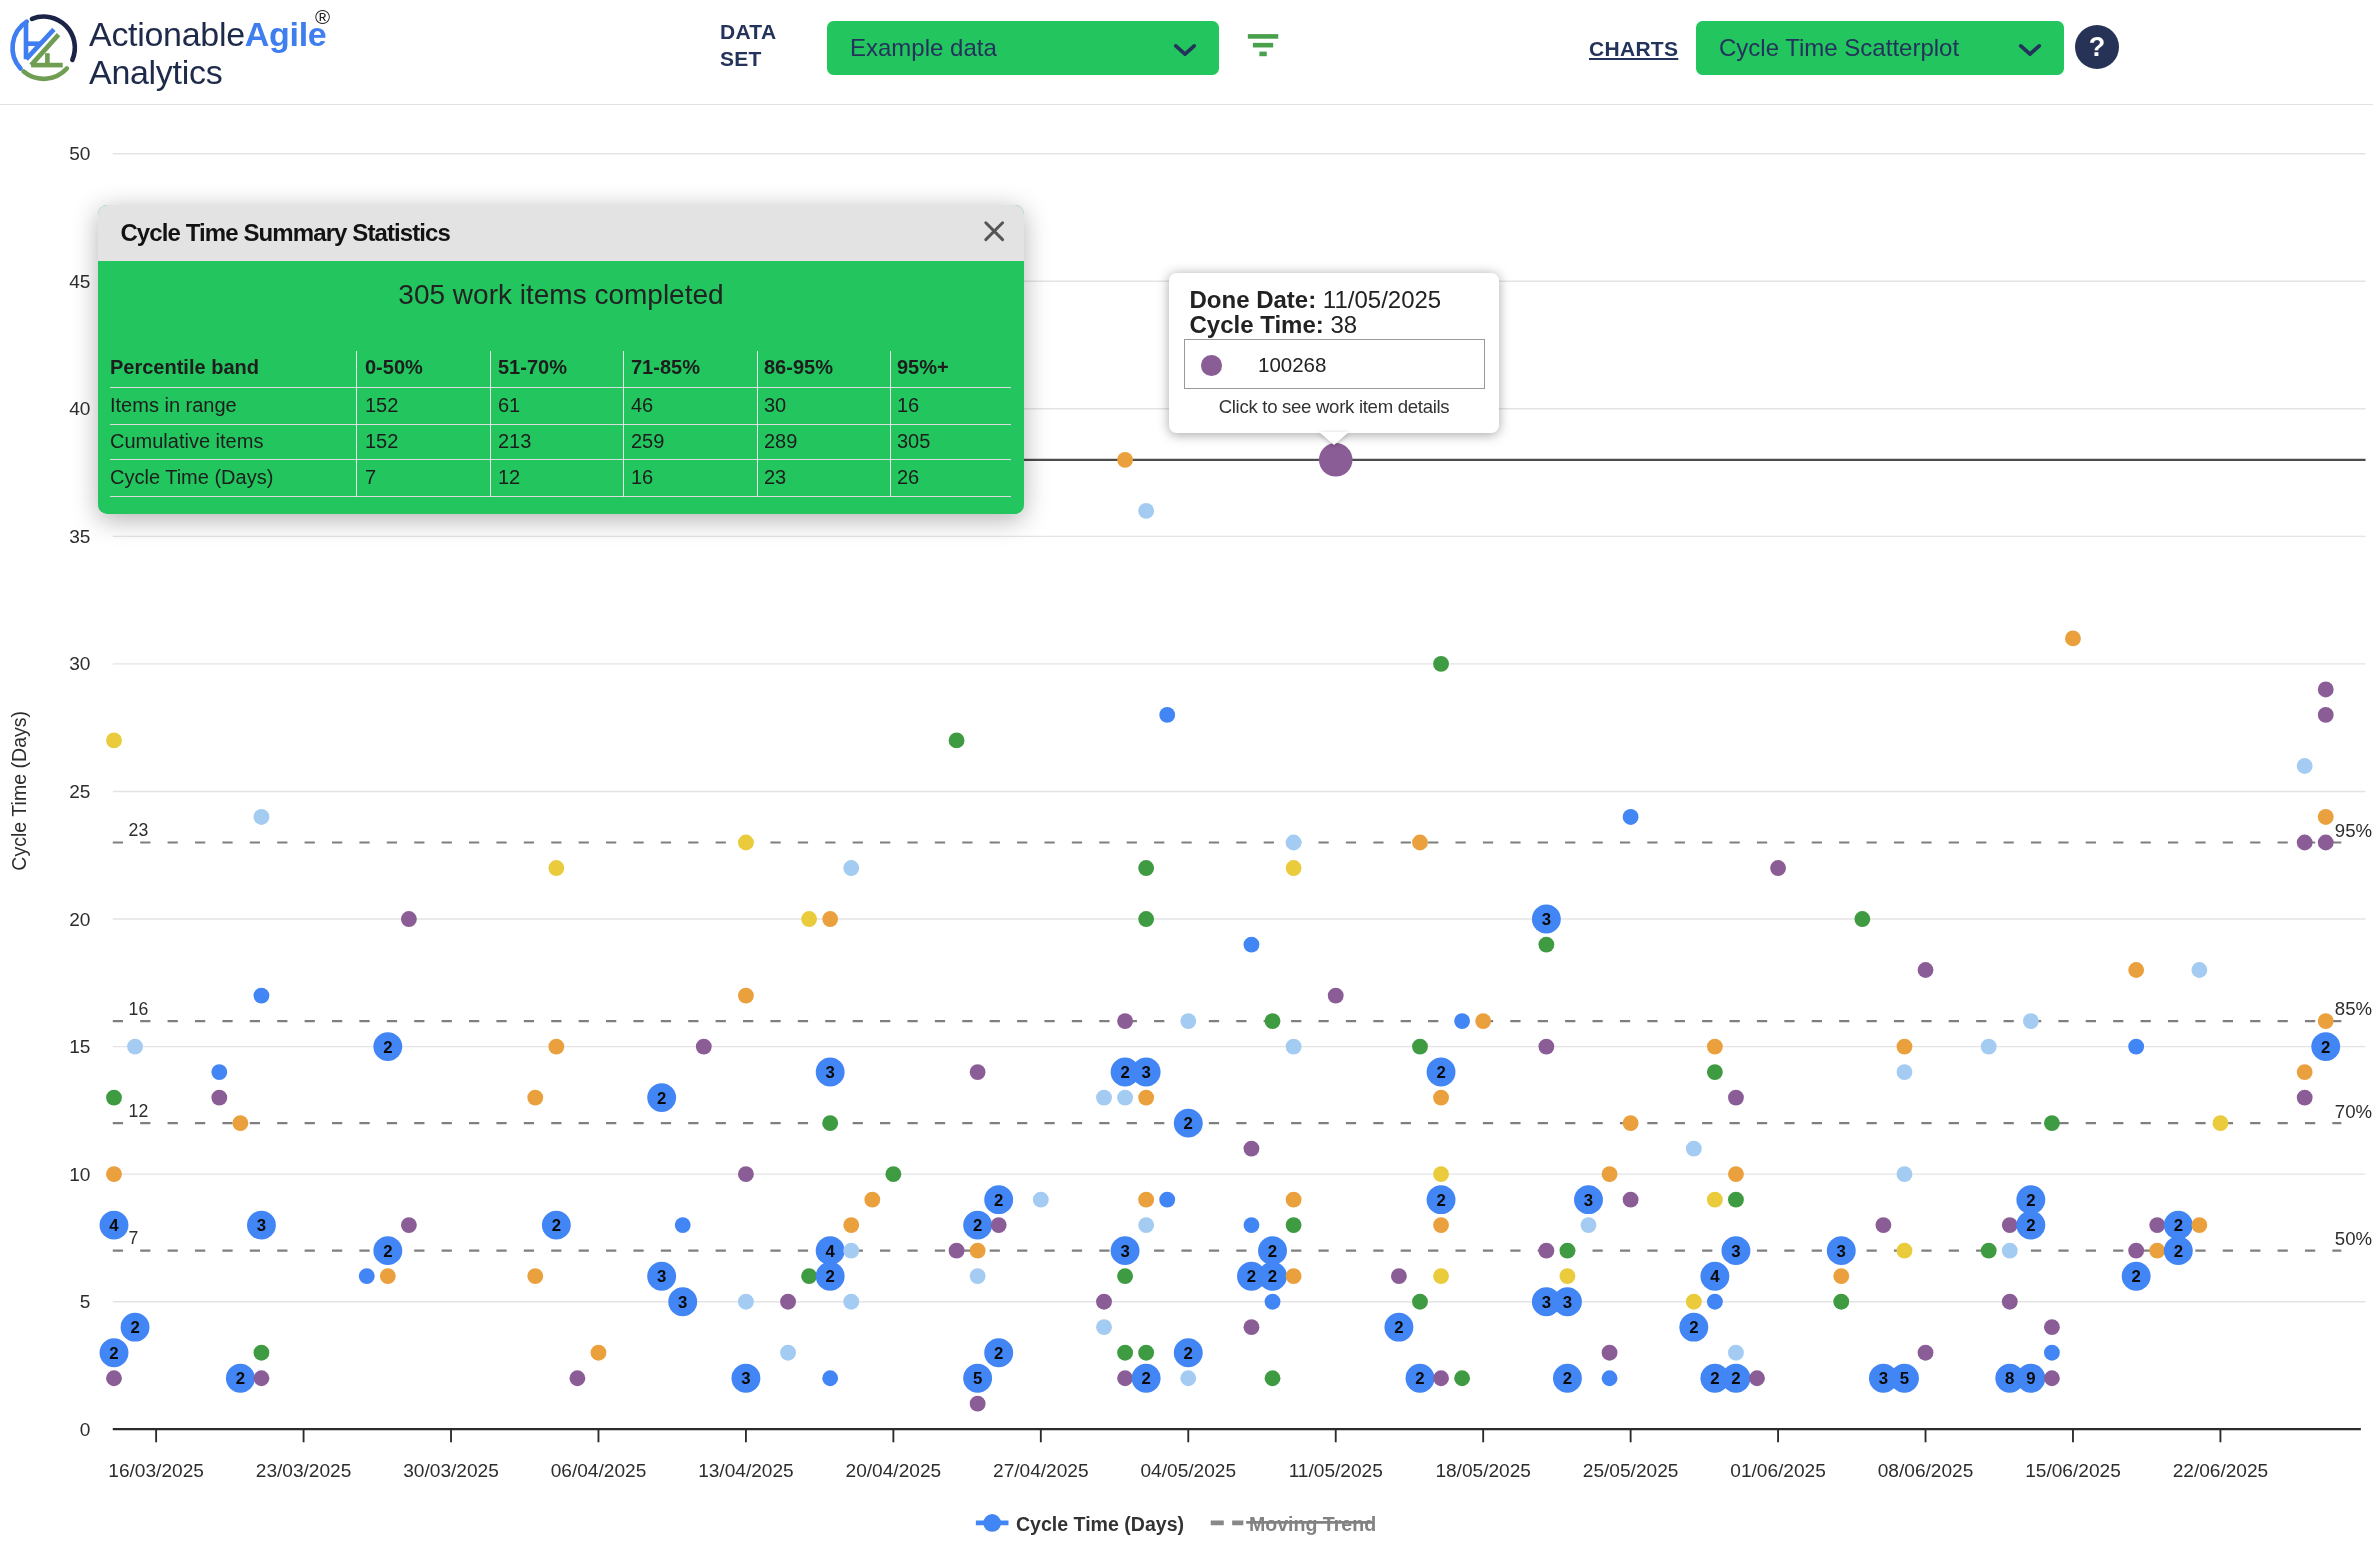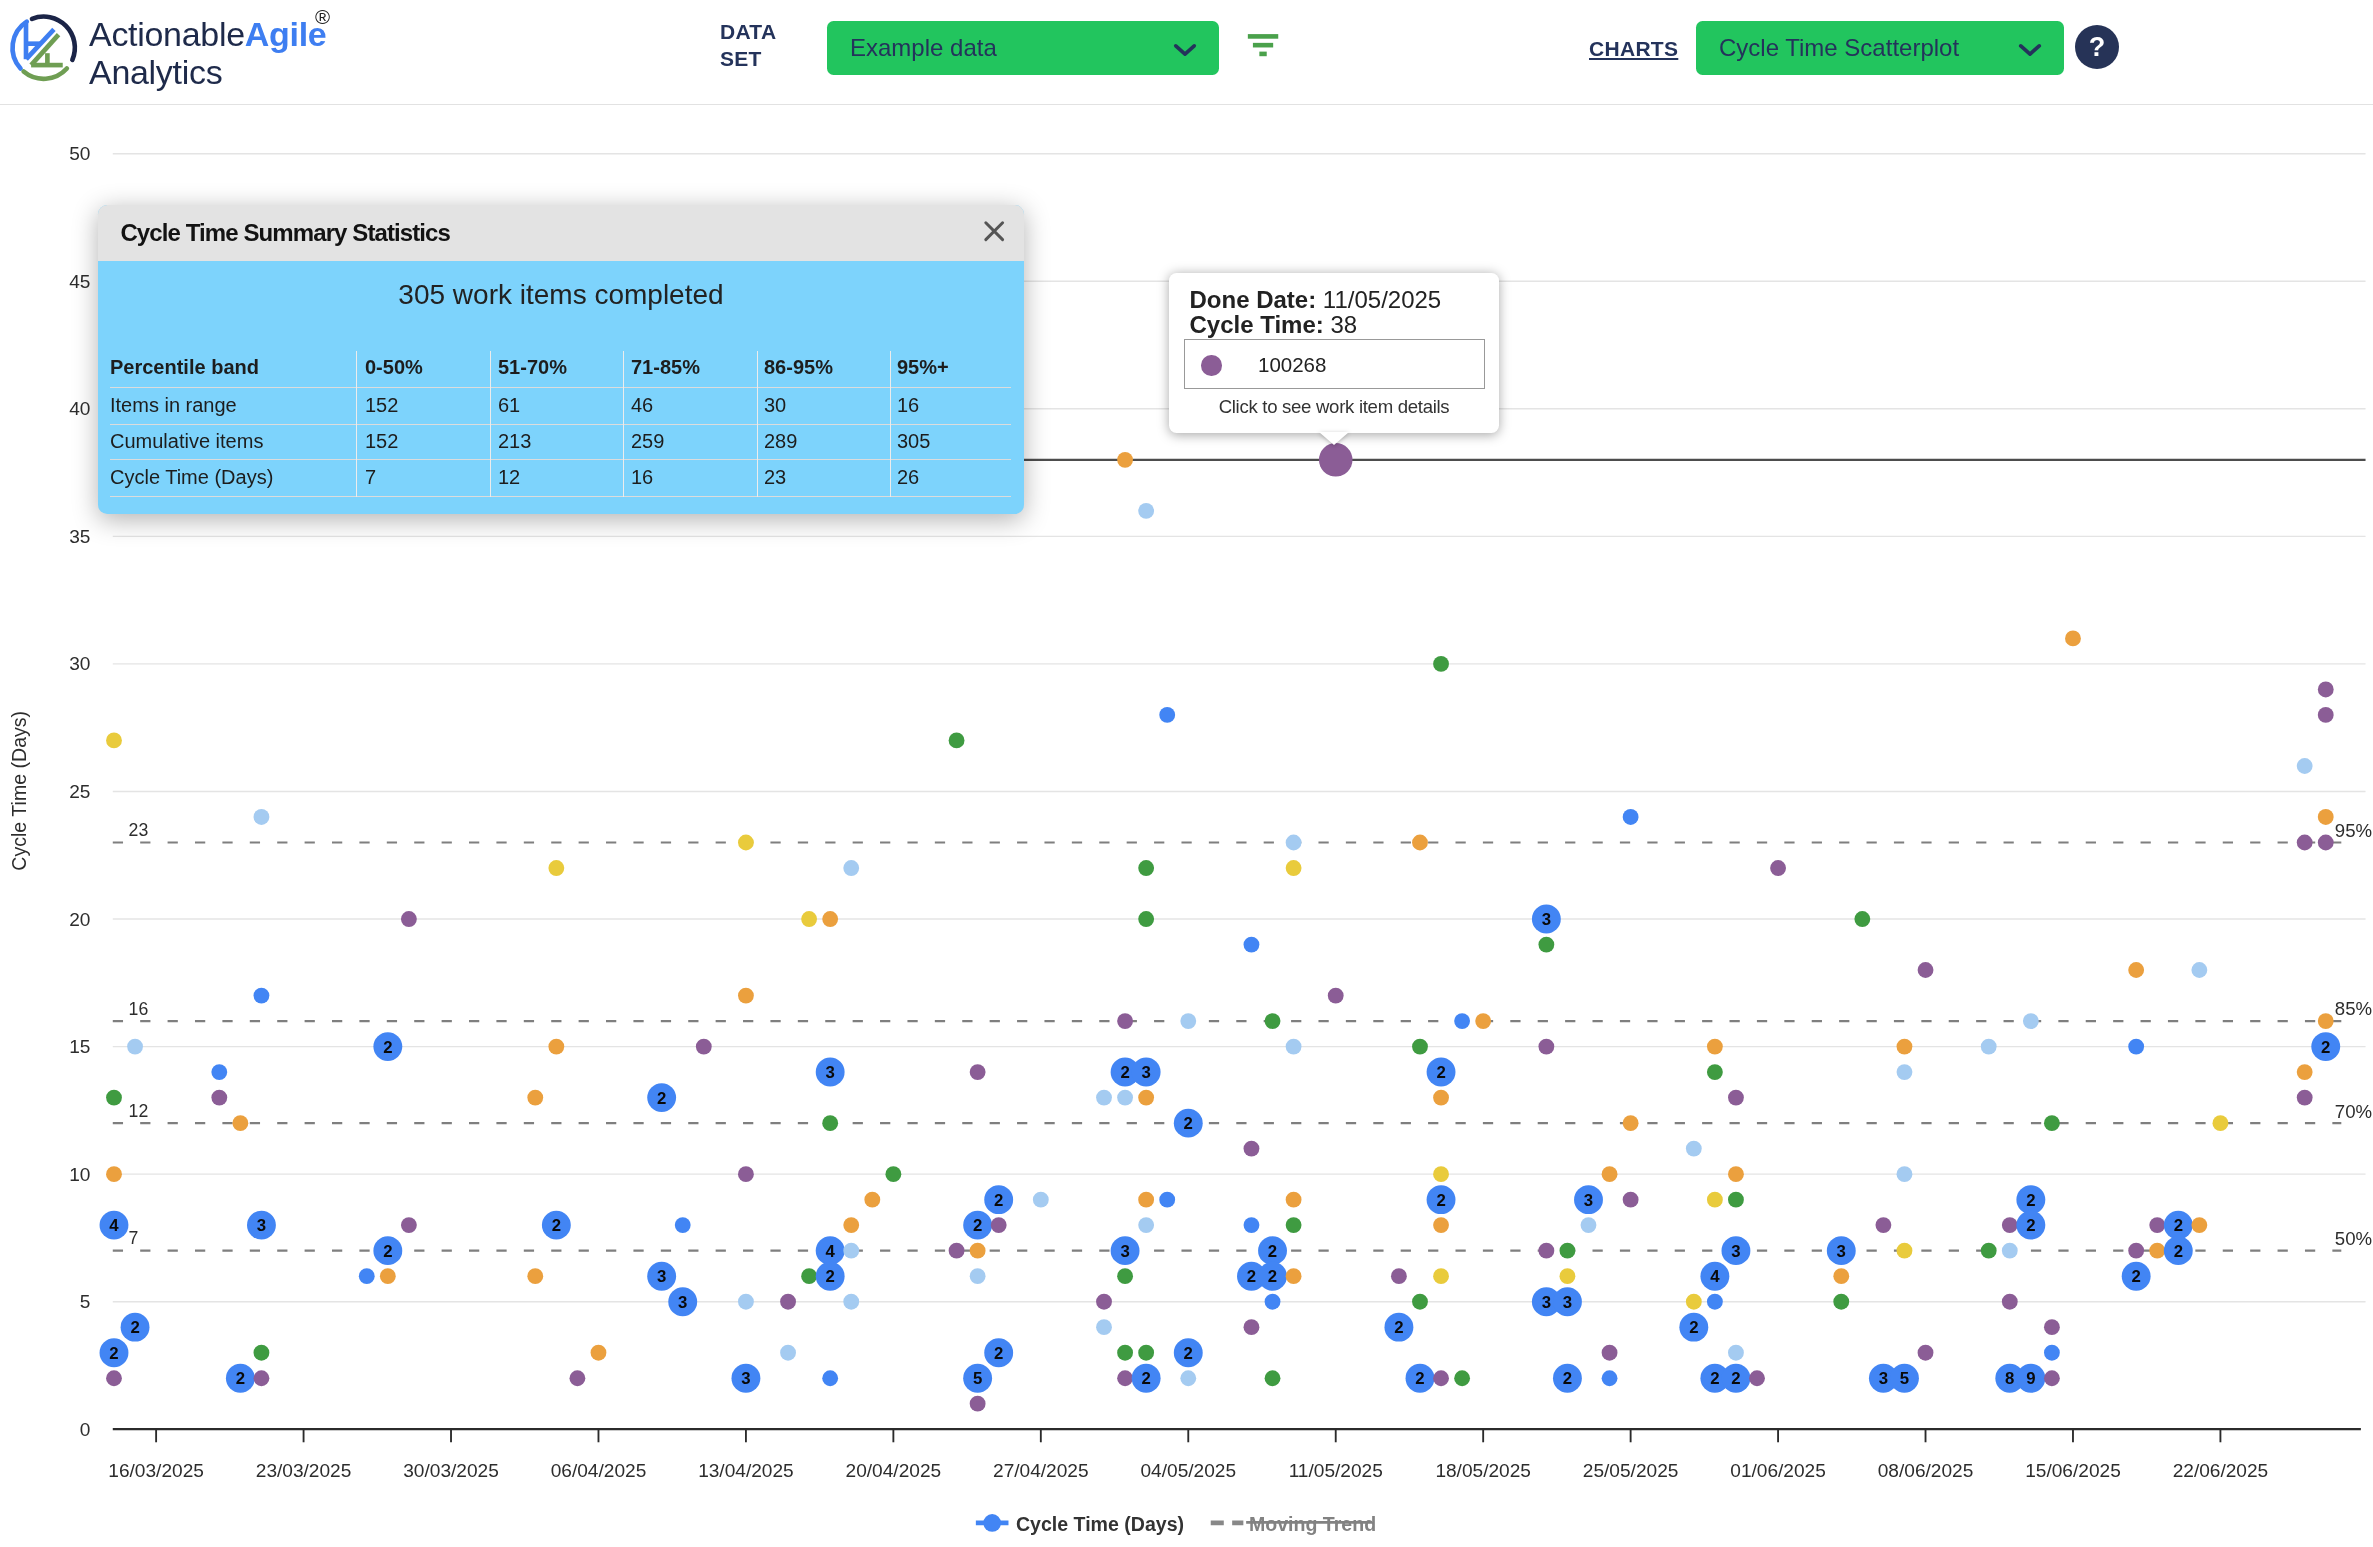--- a/index.html
+++ b/index.html
@@ -8,21 +8,21 @@
 #hdr { position:absolute; left:0; top:0; width:2373px; height:105px; border-bottom:0.9px solid #e2e2e2; background:#fff; }
 #logotxt { position:absolute; left:89px; top:15px; font-size:34px; color:#1e2a4a; line-height:38px; letter-spacing:-0.3px; }
 #logotxt .ag { color:#3e7ef1;font-weight:bold; }
 #reg { position:absolute; left:315px; top:4.7px; font-size:20.5px; color:#222; }
 .hlabel { position:absolute; font-size:21px; font-weight:bold; color:#24335b; letter-spacing:0.3px; line-height:27px; }
 .dd { position:absolute; top:20.5px; height:54px; background:#22c55e; border-radius:6.5px; font-size:24px; color:#24335b; display:flex; align-items:center; }
 .dd span { padding-left:23px; }
 .chev { position:absolute; right:22.4px; top:22.4px; }
 #help { position:absolute; left:2075px; top:25px; width:44px; height:44px; border-radius:50%; background:#263357; color:#fff; font-size:27px; font-weight:bold; text-align:center; line-height:44px; }
 
-#panel { position:absolute; left:98px; top:205px; width:926px; height:309px; background:#7dd3fc; border-radius:9.3px; box-shadow:0 5.6px 26px rgba(0,0,0,0.3); z-index:5; }
+#panel { position:absolute; left:98px; top:205px; width:926px; height:309px; background:#22c55e; border-radius:9.3px; box-shadow:0 5.6px 26px rgba(0,0,0,0.3); z-index:5; }
 #panel .ph { height:56px; background:#e3e3e3; border-radius:9.3px 9.3px 0 0; letter-spacing:-0.9px; font-size:24px; font-weight:bold; color:#131313; line-height:56px; padding-left:22.4px; }
 #pclose { position:absolute; right:18.6px; top:15px; }
 #p1 { position:absolute; left:0; top:74px; width:100%; text-align:center; font-size:28px; color:#222; }
 #p2 { position:absolute; left:0; top:104px; width:100%; text-align:center; font-size:18px; letter-spacing:-0.7px; color:#333; }
 .pr { position:absolute; left:12px; width:901px; border-bottom:0.9px solid #dcdcdc; }
 .pc { position:absolute; font-size:20px; color:#1d1d1d; }
 .vsep { position:absolute; width:0.9px; background:#ececec; top:146px; height:146px; }
 
 #tip { position:absolute; left:1169px; top:273px; width:330px; height:160px; background:#fff; border-radius:7.5px; box-shadow:0 1.9px 11.2px rgba(0,0,0,0.35); z-index:6; font-size:24px; color:#222; }
 #tip:after { content:""; position:absolute; left:150px; bottom:-12px; width:0; height:0; border-left:15px solid transparent; border-right:15px solid transparent; border-top:13px solid #fff; filter:drop-shadow(0 1.9px 1.9px rgba(0,0,0,0.25)); }

